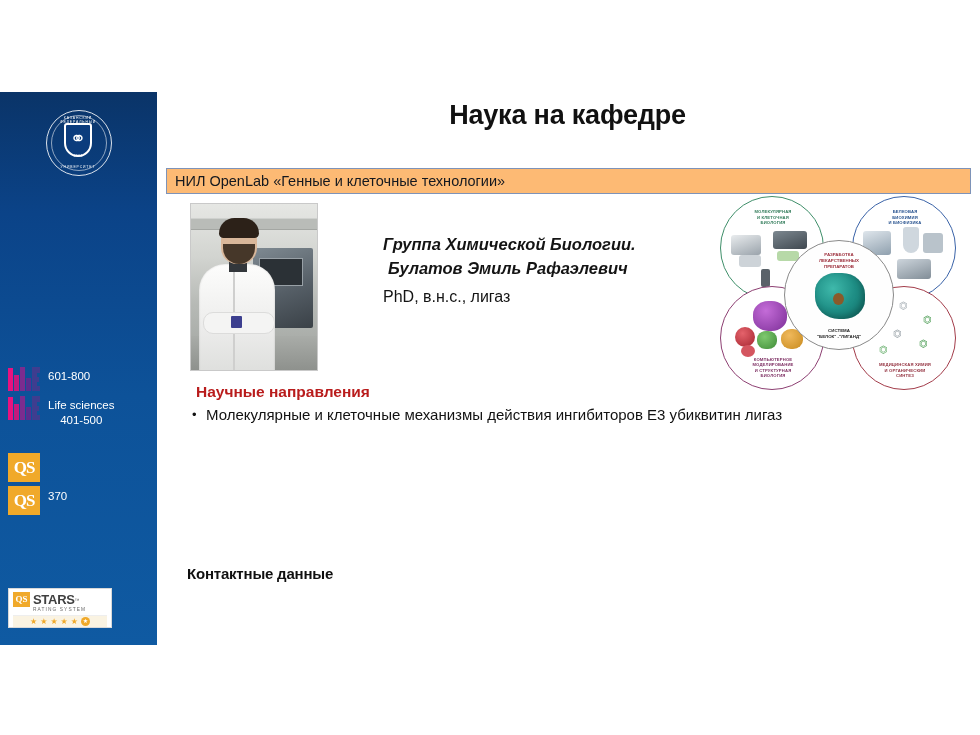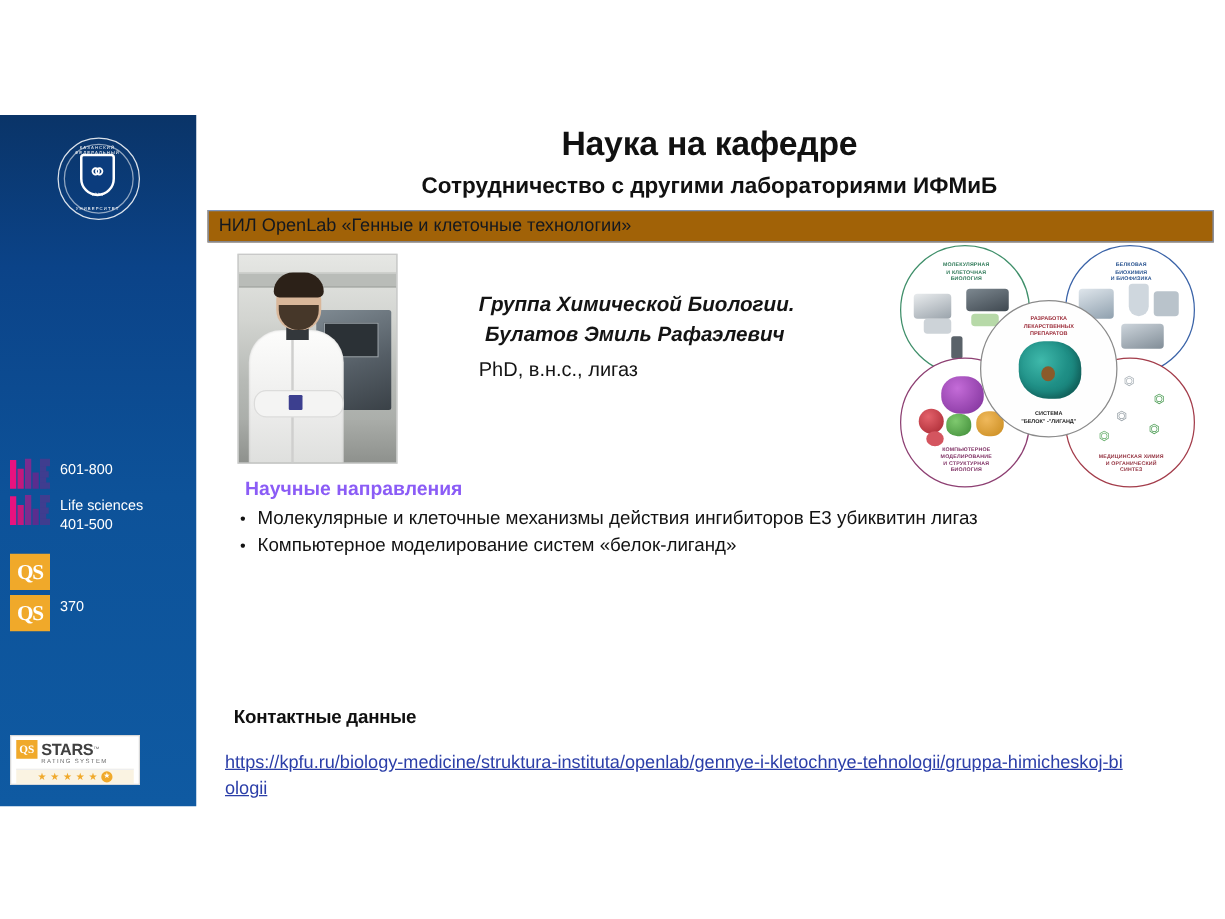--- a/index.html
+++ b/index.html
@@ -108,21 +108,21 @@
     position: absolute;
     left: 8px;
     top: 274px;
     width: 150px;
   }
   .rank-row {
     display: flex;
     align-items: flex-start;
     margin-bottom: 4px;
   }
-  .rank-row.tight { margin-bottom: 1px; }
+  .rank-row.tight { margin-bottom: 11px; }
 
   
   .the-logo {
     width: 32px;
     height: 25px;
     flex: 0 0 32px;
     position: relative;
     margin-right: 8px;
   }
   .the-logo i {
@@ -155,20 +155,21 @@
     font-family: "Liberation Serif", serif;
     letter-spacing: -1px;
   }
 
   .rank-label {
     color: #ffffff;
     font-size: 11.5px;
     line-height: 15px;
     padding-top: 3px;
     white-space: pre-line;
+    text-align: center;
   }
 
   
   #qs-stars {
     position: absolute;
     left: 8px;
     top: 496px;
     width: 104px;
     height: 40px;
     background: #ffffff;
@@ -258,21 +259,21 @@
     color: #111111;
   }
 
   
   #lab-banner {
     position: absolute;
     left: 166px;
     top: 168px;
     width: 805px;
     height: 26px;
-    background: #a16207;
+    background: #fdba74;
     border: 1px solid #7e93b8;
     box-sizing: border-box;
   }
   #lab-banner .txt {
     position: absolute;
     left: 8px;
     top: 4px;
     font-size: 14.5px;
     color: #14181f;
   }
@@ -496,21 +497,21 @@
   .mol-dot { position: absolute; border-radius: 50%; }
   .chem { position: absolute; color: #4f9e57; font-size: 10px; line-height: 10px; }
 
   
   #directions-head {
     position: absolute;
     left: 196px;
     top: 383px;
     font-size: 15.5px;
     font-weight: bold;
-    color: #8b5cf6;
+    color: #b91c1c;
   }
   #bullets {
     position: absolute;
     left: 188px;
     top: 404px;
     width: 660px;
   }
   #bullets li {
     list-style: none;
     position: relative;
@@ -629,21 +630,20 @@
         <span>★</span>
         <span>★</span>
         <span>★</span>
         <span class="dot">★</span>
       </div>
     </div>
 
   </div>
 
   <div id="title-main">Наука на кафедре</div>
-  <div id="title-sub">Сотрудничество с другими лабораториями ИФМиБ</div>
 
   <div id="lab-banner">
     <div class="txt">НИЛ OpenLab «Генные и клеточные технологии»</div>
   </div>
 
   <div id="photo">
     <div class="lab-bg"></div>
     <div class="shelf"></div>
     <div class="machine"></div>
     <div class="bench"></div>
@@ -720,20 +720,18 @@
       <div class="cap-bot">СИСТЕМА
 "БЕЛОК" -"ЛИГАНД"</div>
     </div>
 
   </div>
 
   <div id="directions-head">Научные направления</div>
 
   <ul id="bullets">
     <li>Молекулярные и клеточные механизмы действия ингибиторов E3 убиквитин лигаз</li>
-    <li>Компьютерное моделирование систем «белок-лиганд»</li>
   </ul>
 
   <div id="contacts-label">Контактные данные</div>
 
-  <a id="url-link" href="#">https://kpfu.ru/biology-medicine/struktura-instituta/openlab/gennye-i-kletochnye-tehnologii/gruppa-himicheskoj-biologii</a>
 
 </div>
 
 </body></html>

